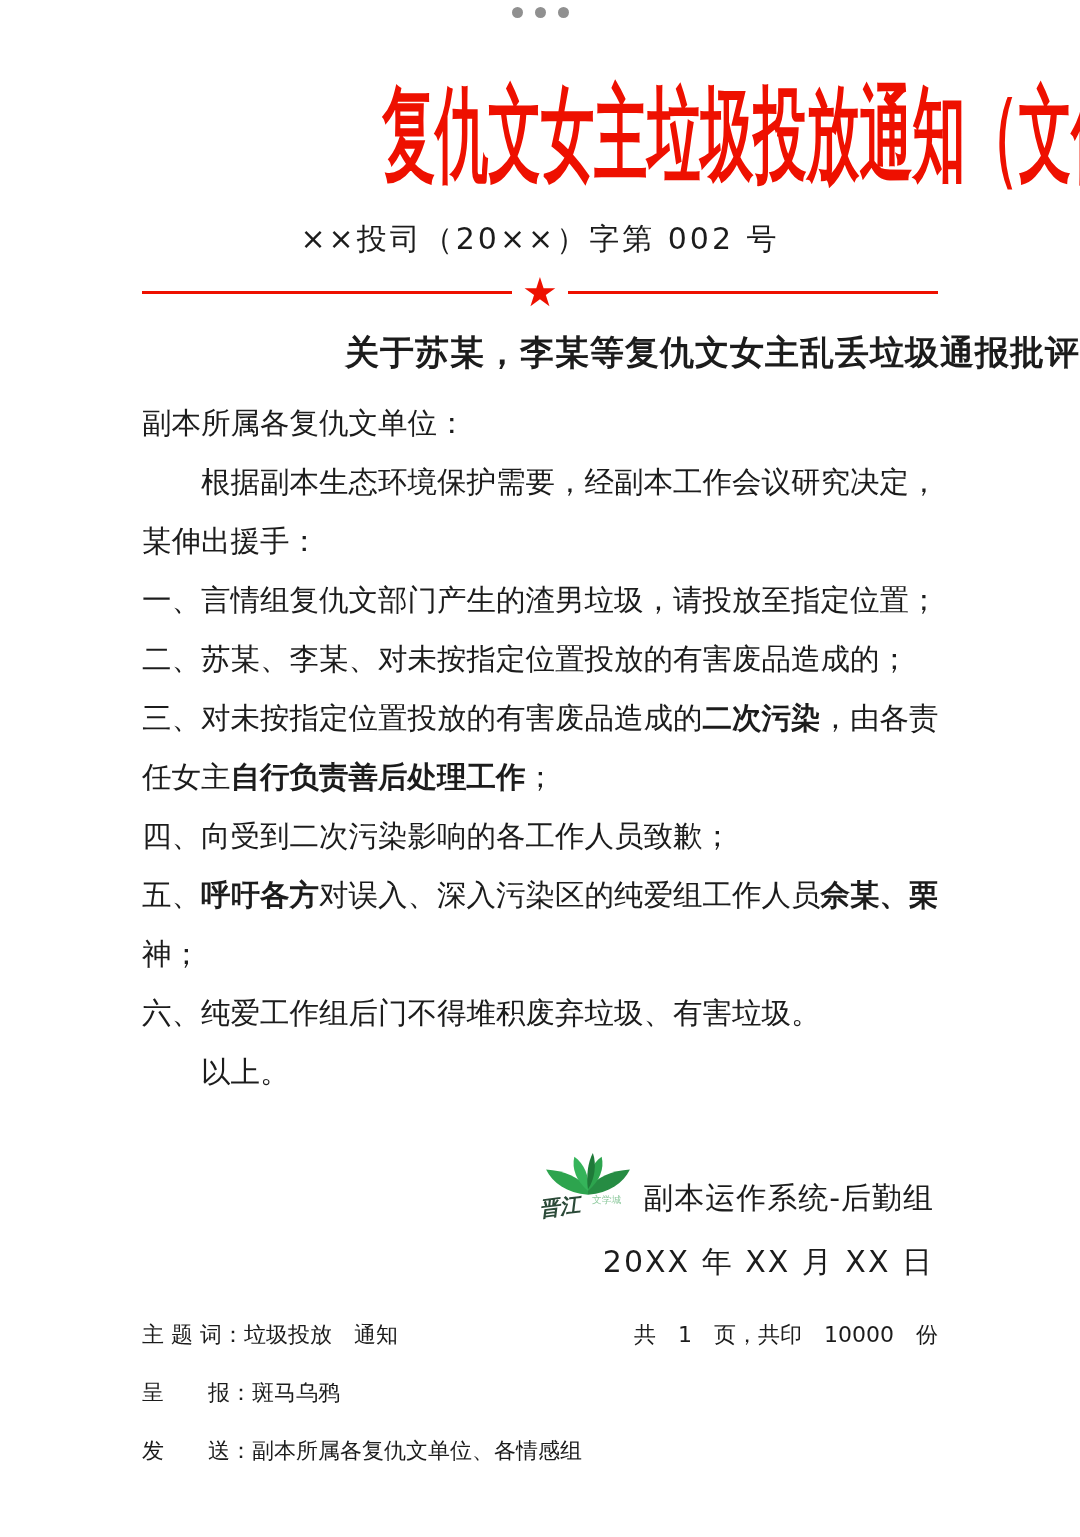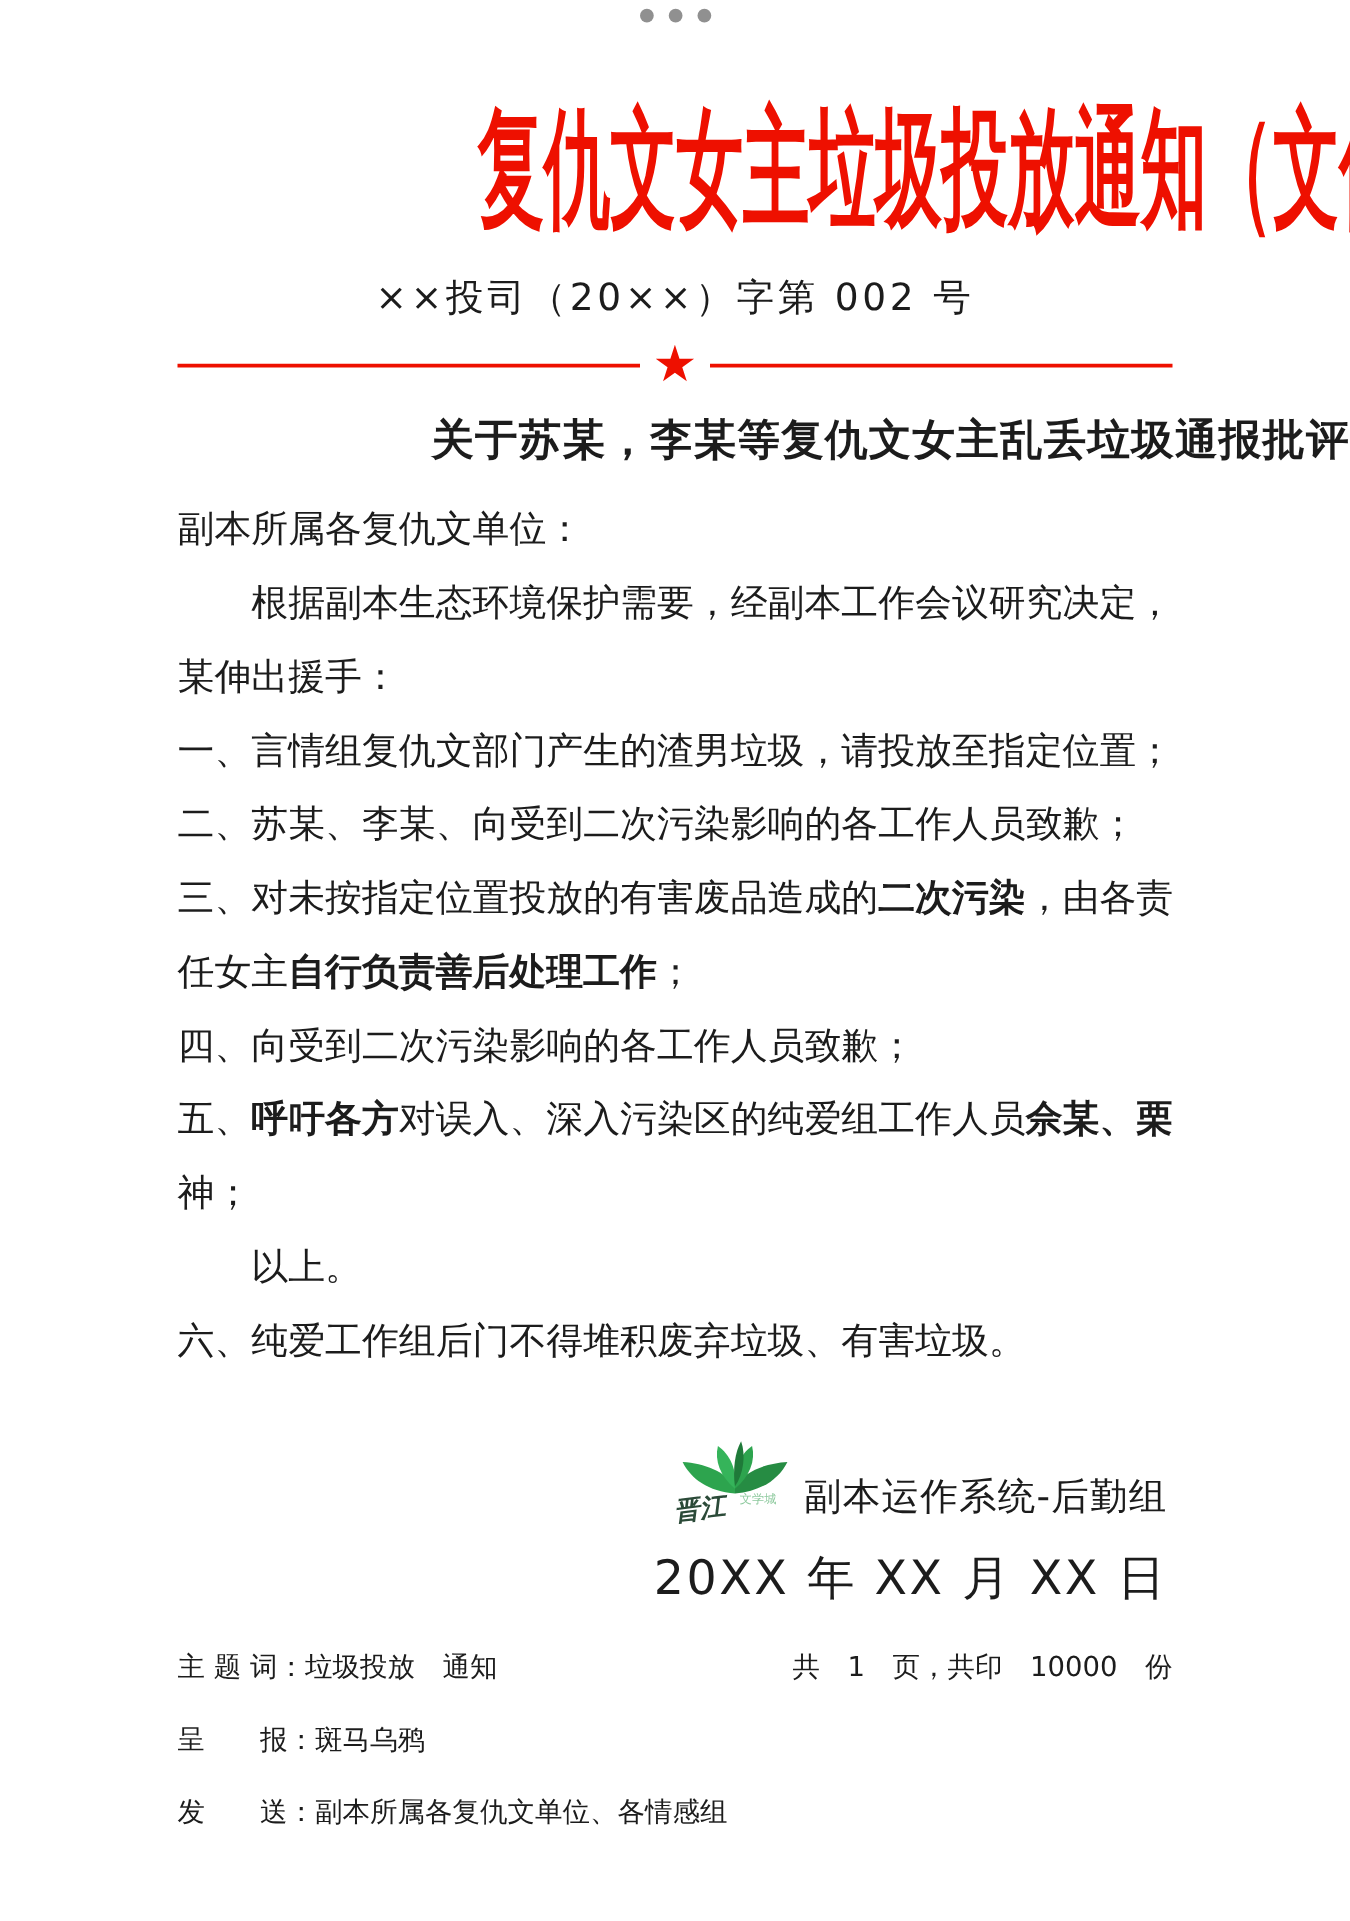--- a/index.html
+++ b/index.html
@@ -43,21 +43,21 @@
   .body{margin:18px 58px 0 142px;font-size:29.5px;}
   .body .line{margin:0;line-height:59px;white-space:nowrap;}
   .body .line.indent{text-indent:59px;}
   .body b{font-weight:bold;}
 
   
   .sig{margin-top:48px;padding-right:146px;text-align:right;}
   .org-row{display:inline-flex;align-items:flex-end;}
   .logo{width:102px;height:78px;margin-right:4px;margin-bottom:-12px;}
   .org{font-size:30px;line-height:36px;letter-spacing:1px;}
-  .date{font-size:38px;line-height:36px;margin-top:12px;letter-spacing:2px;}
+  .date{font-size:30px;line-height:36px;margin-top:12px;letter-spacing:2px;}
 
   
   .footer{margin:26px 142px 0 142px;font-size:22px;}
   .f-row{display:flex;line-height:58px;white-space:pre;}
   .f-row .right{margin-left:auto;}
 </style>
 </head>
 <body>
 
 <div class="page">
@@ -80,28 +80,28 @@
     <span class="seg"></span>
   </div>
 
   <h1 class="heading">关于苏某，李某等复仇文女主乱丢垃圾通报批评</h1>
 
   <div class="body">
     <p class="line"><span>副本所属各复仇文单位：</span></p>
     <p class="line indent"><span>根据副本生态环境保护需要，经副本工作会议研究决定，</span></p>
     <p class="line"><span>某伸出援手：</span></p>
     <p class="line"><span>一、言情组复仇文部门产生的渣男垃圾，请投放至指定位置；</span></p>
-    <p class="line"><span>二、苏某、李某、向受到二次污染影响的各工作人员致歉；</span></p>
+    <p class="line"><span>二、苏某、李某、对未按指定位置投放的有害废品造成的；</span></p>
     <p class="line"><span>三、对未按指定位置投放的有害废品造成的</span><b>二次污染</b><span>，由各责</span></p>
     <p class="line"><span>任女主</span><b>自行负责善后处理工作</b><span>；</span></p>
     <p class="line"><span>四、向受到二次污染影响的各工作人员致歉；</span></p>
     <p class="line"><span>五、</span><b>呼吁各方</b><span>对误入、深入污染区的纯爱组工作人员</span><b>佘某、栗</b></p>
     <p class="line"><span>神；</span></p>
+    <p class="line"><span>六、纯爱工作组后门不得堆积废弃垃圾、有害垃圾。</span></p>
     <p class="line indent"><span>以上。</span></p>
-    <p class="line"><span>六、纯爱工作组后门不得堆积废弃垃圾、有害垃圾。</span></p>
   </div>
 
   <div class="sig">
     <div class="org-row">
       <svg class="logo" viewBox="0 0 104 80" aria-hidden="true">
         <path d="M52 46 C30 44 16 34 9 20 C27 21 44 28 52 40 Z" fill="var(--logo-green,#2da44e)"></path>
         <path d="M52 46 C74 44 88 34 95 20 C77 21 60 28 52 40 Z" fill="#268c43"></path>
         <path d="M52 42 C40 32 35 19 38 7 C48 14 54 27 52 42 Z" fill="#35b45a"></path>
         <path d="M52 42 C64 32 69 19 66 7 C56 14 50 27 52 42 Z" fill="var(--logo-green,#2da44e)"></path>
         <path d="M52 40 C50 26 52 12 57 3 C61 14 59 30 52 40 Z" fill="#1f7a39"></path>

